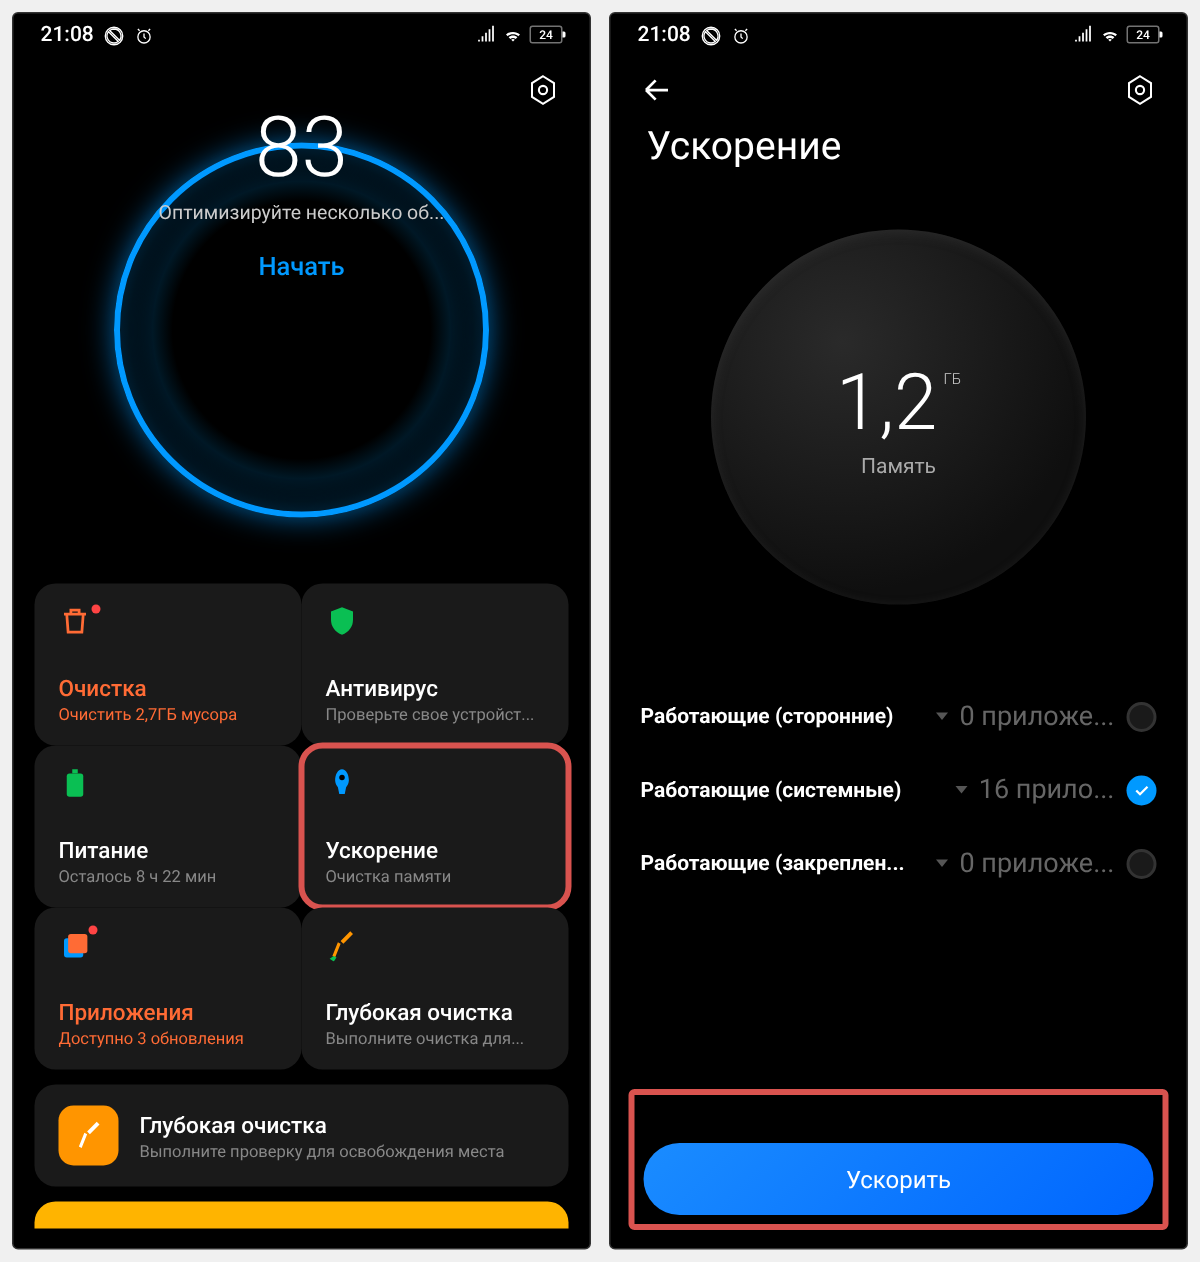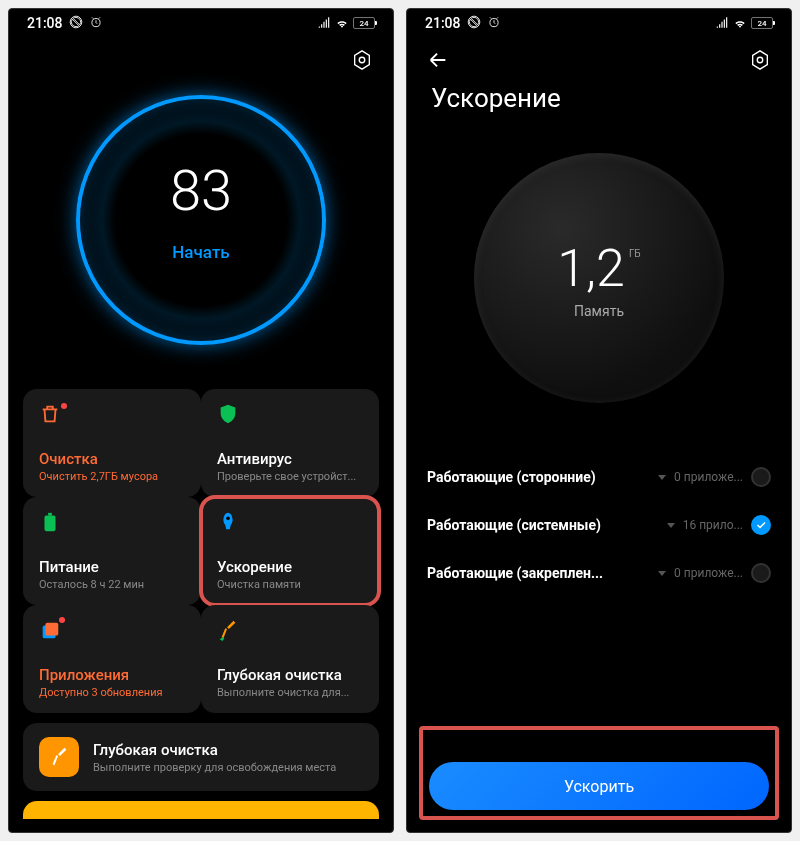--- a/index.html
+++ b/index.html
@@ -1,27 +1,27 @@
 <!DOCTYPE html>
 <html><head>
   <meta charset="utf-8">
   <style>
     * { margin: 0; padding: 0; box-sizing: border-box; font-family: -apple-system, BlinkMacSystemFont, 'Segoe UI', Roboto, sans-serif; }
     body { background: #f0f0f0; display: flex; gap: 12px; padding: 8px; justify-content: center; }
     .phone { width: 388px; height: 825px; background: #000; border: 1px solid #333; border-radius: 4px; position: relative; overflow: hidden; color: #fff; }
     .status-bar { display: flex; justify-content: space-between; align-items: center; padding: 6px 18px 4px; font-size: 14px; font-weight: 500; }
-    .status-left { display: flex; align-items: flex-start; gap: 6px; }
+    .status-left { display: flex; align-items: flex-end; gap: 6px; }
     .status-right { display: flex; align-items: center; gap: 4px; }
     .status-icon { width: 14px; height: 14px; fill: #fff; }
     .header-row { display: flex; justify-content: space-between; align-items: center; padding: 14px 20px 4px; }
     .hex-icon { width: 22px; height: 22px; }
     .back-arrow { width: 22px; height: 22px; fill: #fff; }
     
     
-    .score-ring { width: 270px; height: 270px; margin: 10px auto 0; position: relative; display: flex; flex-direction: column; align-items: center; justify-content: center; }
+    .score-ring { width: 270px; height: 270px; margin: 10px auto 0; position: relative; display: flex; flex-direction: column; align-items: center; }
     .ring-bg { position: absolute; inset: 0; border-radius: 50%; background: radial-gradient(circle at center, #000 45%, rgba(0,163,255,0.15) 52%, rgba(0,163,255,0.05) 60%, transparent 70%); }
     .ring-border { position: absolute; inset: 10px; border-radius: 50%; border: 4px solid #0099ff; box-shadow: 0 0 20px rgba(0,153,255,0.6), inset 0 0 20px rgba(0,153,255,0.3); }
     .score-num { font-size: 56px; font-weight: 300; z-index: 2; margin-top: -20px; }
     .score-sub { font-size: 13px; color: #ccc; z-index: 2; margin-top: 4px; }
     .score-btn { font-size: 17px; color: #0099ff; z-index: 2; margin-top: 18px; font-weight: 500; }
     
     .grid { display: grid; grid-template-columns: 1fr 1fr; padding: 14px 14px 10px; margin-top: 20px; }
     .tile { background: #1a1a1a; border-radius: 14px; padding: 14px 16px; height: 108px; display: flex; flex-direction: column; justify-content: space-between; position: relative; }
     .tile-icon { width: 22px; height: 22px; margin-bottom: auto; }
     .tile-top { height: 30px; }
@@ -42,21 +42,21 @@
     
     .page-title { font-size: 26px; padding: 8px 24px 20px; font-weight: 400; }
     .memory-circle { width: 250px; height: 250px; margin: 20px auto 30px; border-radius: 50%; background: radial-gradient(circle at 35% 30%, #2a2a2a, #0f0f0f 70%); box-shadow: 0 8px 30px rgba(0,0,0,0.6), inset 0 2px 8px rgba(80,80,80,0.3); display: flex; flex-direction: column; align-items: center; justify-content: center; }
     .mem-num { font-size: 52px; font-weight: 300; display: flex; align-items: flex-start; }
     .mem-unit { font-size: 10px; margin-left: 4px; margin-top: 10px; color: #ccc; }
     .mem-label { font-size: 14px; color: #aaa; margin-top: 4px; }
     
     .app-list { padding: 20px 20px 0; }
     .app-row { display: flex; align-items: center; justify-content: space-between; padding: 14px 0; font-size: 14px; }
     .app-left { color: #ffffff; font-weight: 700; }
-    .app-right { display: flex; align-items: center; gap: 8px; color: #666; font-size: 12px; }
+    .app-right { display: flex; align-items: center; gap: 8px; color: #666; font-size: 18px; }
     .tri-down { width: 0; height: 0; border-left: 4px solid transparent; border-right: 4px solid transparent; border-top: 5px solid #555; }
     .check-circle { width: 20px; height: 20px; background: #0099ff; border-radius: 50%; display: flex; align-items: center; justify-content: center; }
     .check-empty { width: 20px; height: 20px; border: 2px solid #333; border-radius: 50%; background: #1a1a1a; }
     
     .boost-btn-wrap { position: absolute; bottom: 14px; left: 14px; right: 14px; padding: 8px; }
     .boost-btn-wrap.highlight { outline: 4px solid #d9534f; border-radius: 2px; }
     .boost-btn { width: 100%; height: 48px; background: linear-gradient(135deg, #1a8cff, #0066ff); border-radius: 24px; display: flex; align-items: center; justify-content: center; color: #fff; font-size: 16px; font-weight: 400; margin-top: 26px; }
     
     .battery-box { width: 22px; height: 12px; border: 1px solid #737373; border-radius: 2px; position: relative; display: flex; align-items: center; justify-content: center; font-size: 8px; }
     .battery-box::after { content: ''; position: absolute; right: -3px; top: 3px; width: 2px; height: 4px; background: #fff; border-radius: 0 1px 1px 0; }
@@ -94,20 +94,21 @@
     <svg class="hex-icon" viewBox="0 0 24 24">
         <path d="M12 2l8 5v10l-8 5-8-5V7z" fill="none" stroke="#fff" stroke-width="1.5"></path>
         <circle cx="12" cy="12" r="3" fill="none" stroke="#fff" stroke-width="1.5"></circle>
       </svg>
   </div>
 
   <div class="score-ring">
     <div class="ring-bg"></div>
     <div class="ring-border"></div>
     <div class="score-num">83</div>
+    <div class="score-sub">Оптимизируйте несколько об...</div>
     <div class="score-btn">Начать</div>
   </div>
 
   <div class="grid">
     <div class="tile">
       <div class="tile-top"><svg class="tile-icon" viewBox="0 0 24 24">
             <path d="M6 7h12l-1 13H7zM9 4h6v3H9zM4 7h16" stroke="#ff6b35" stroke-width="2" fill="none"></path>
           </svg><div class="notif-dot" style="top:14px;left:38px"></div></div>
       <div>
           <div class="tile-title orange">Очистка</div>

